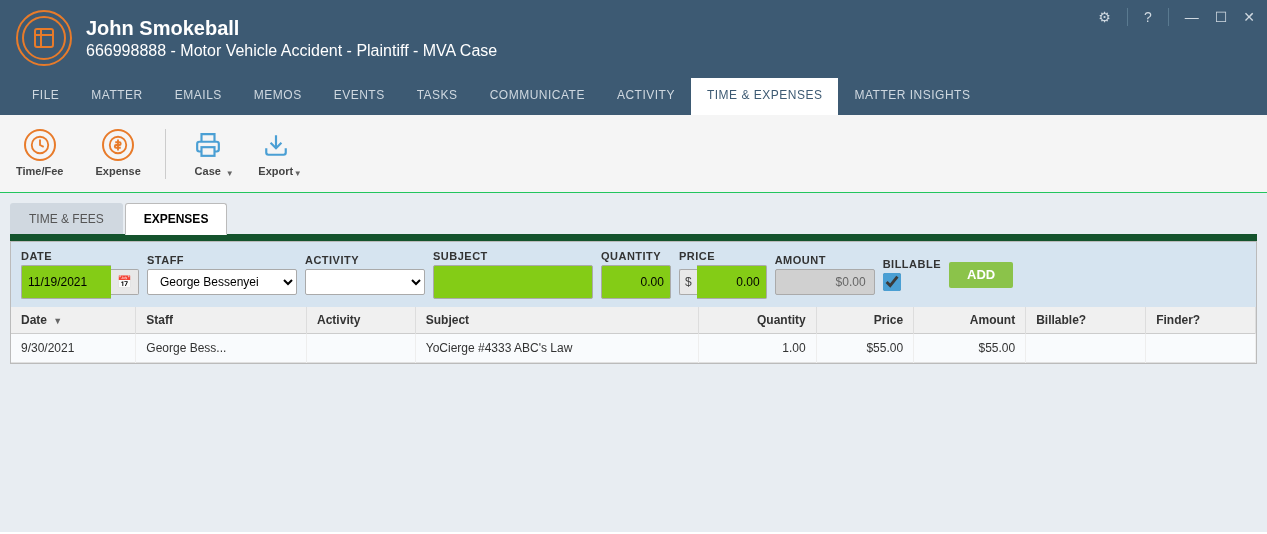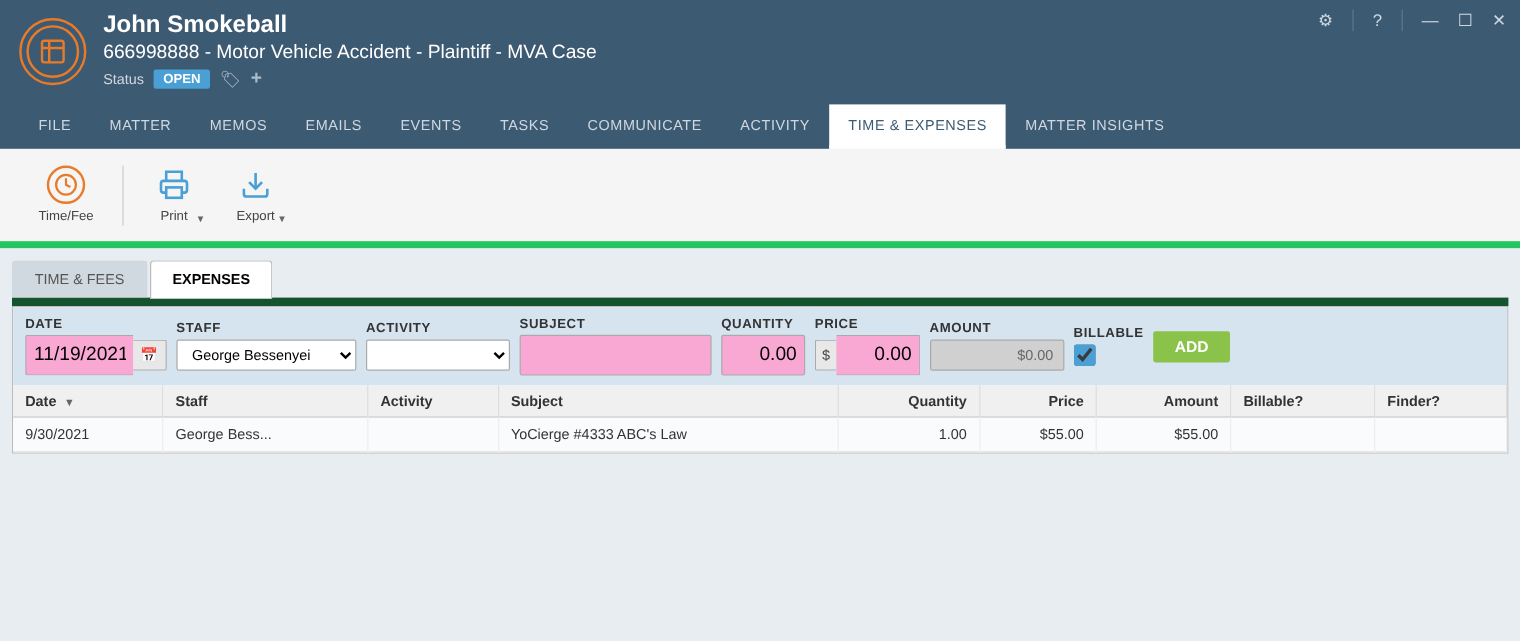--- a/index.html
+++ b/index.html
@@ -88,25 +88,26 @@
     .nav-tab.active {
       color: #fff;
       background: #fff;
       color: #3d5a73;
       border-bottom: 3px solid #fff;
     }
 
     
     .toolbar {
       background: #f5f5f5;
-      border-bottom: 6px solid #22c55e;
-      padding: 8px 20px;
+      border-bottom: 1px solid #22c55e;
+      padding: 8px 4px;
       display: flex;
       align-items: center;
       gap: 8px;
+      font-weight: bold;
     }
     .tool-btn {
       display: flex;
       flex-direction: column;
       align-items: center;
       padding: 6px 12px;
       cursor: pointer;
       border-radius: 3px;
       gap: 4px;
       min-width: 60px;
@@ -197,22 +198,22 @@
       color: #333;
       letter-spacing: 0.5px;
       display: block;
       margin-bottom: 3px;
     }
     .input-group { display: flex; flex-direction: column; }
     .input-field {
       border: 1px solid #aaa;
       border-radius: 2px;
       padding: 16px 6px;
-      font-size: 16px;
-      background: #f9a8d4;
+      font-size: 12px;
+      background: #84cc16;
       height: 26px;
     }
     .date-wrapper { display: flex; align-items: center; }
     .date-input { width: 90px; border-right: none; border-radius: 2px 0 0 2px; }
     .cal-btn {
       border: 1px solid #aaa;
       border-left: none;
       border-radius: 0 2px 2px 0;
       background: #e8e8e8;
       padding: 4px 6px;
@@ -253,21 +254,21 @@
       color: #444;
       display: flex; align-items: center;
     }
     .price-input {
       width: 70px;
       border-radius: 0 2px 2px 0;
       border-left: none;
       text-align: right;
     }
     .amount-display {
-      width: 112px;
+      width: 100px;
       height: 26px;
       background: #d0d0d0;
       border: 1px solid #aaa;
       border-radius: 2px;
       display: flex; align-items: center; justify-content: flex-end;
       padding: 0 8px;
       font-size: 12px;
       color: #666;
     }
     .billable-checkbox {
@@ -340,67 +341,71 @@
         <svg width="24" height="24" viewBox="0 0 24 24" fill="none" stroke="#e87b2a" stroke-width="2">
           <rect x="3" y="3" width="18" height="18" rx="2"></rect>
           <line x1="3" y1="9" x2="21" y2="9"></line>
           <line x1="9" y1="3" x2="9" y2="21"></line>
         </svg>
       </div>
     </div>
     <div class="header-info">
       <h1>John Smokeball</h1>
       <div class="subtitle">666998888 - Motor Vehicle Accident - Plaintiff - MVA Case</div>
-      <div class="status-row">
-        <span class="status-label">Status</span>
-        <span class="status-badge">OPEN</span>
-        <span class="tag-icon">🏷</span>
-        <span class="add-icon">+</span>
-      </div>
     </div>
   </div>
 
   <div class="nav-tabs">
     <div class="nav-tab">FILE</div>
     <div class="nav-tab">MATTER</div>
+    <div class="nav-tab">EMAILS</div>
     <div class="nav-tab">MEMOS</div>
-    <div class="nav-tab">EMAILS</div>
     <div class="nav-tab">EVENTS</div>
     <div class="nav-tab">TASKS</div>
     <div class="nav-tab">COMMUNICATE</div>
     <div class="nav-tab">ACTIVITY</div>
     <div class="nav-tab active">TIME &amp; EXPENSES</div>
     <div class="nav-tab">MATTER INSIGHTS</div>
   </div>
 </div>
 
 <div class="toolbar">
   <div class="tool-btn">
     <div class="tool-icon">
       <svg width="22" height="22" viewBox="0 0 24 24" fill="none" stroke="#e87b2a" stroke-width="2">
         <circle cx="12" cy="12" r="9"></circle>
         <polyline points="12,6 12,12 16,14"></polyline>
       </svg>
     </div>
     <span class="tool-label">Time/Fee</span>
   </div>
 
+  <div class="tool-btn">
+    <div class="tool-icon">
+      <svg width="22" height="22" viewBox="0 0 24 24" fill="none" stroke="#e87b2a" stroke-width="2">
+        <circle cx="12" cy="12" r="9"></circle>
+        <line x1="12" y1="6" x2="12" y2="18"></line>
+        <path d="M9 9h4.5a1.5 1.5 0 010 3H10a1.5 1.5 0 000 3H15"></path>
+      </svg>
+    </div>
+    <span class="tool-label">Expense</span>
+  </div>
 
 
   <div class="tool-divider"></div>
 
   <div class="tool-btn tool-btn-with-arrow">
     <div class="tool-icon blue">
       <svg width="26" height="26" viewBox="0 0 24 24" fill="none" stroke="#4a9fd4" stroke-width="2">
         <polyline points="6,9 6,2 18,2 18,9"></polyline>
         <path d="M6,18H4a2,2 0 01-2-2V11a2,2 0 012-2h16a2,2 0 012,2v5a2,2 0 01-2,2h-2"></path>
         <rect x="6" y="14" width="12" height="8"></rect>
       </svg>
     </div>
-    <span class="tool-label">Print</span>
+    <span class="tool-label">Case</span>
     <span class="arrow-down">▼</span>
   </div>
 
   <div class="tool-btn tool-btn-with-arrow">
     <div class="tool-icon blue">
       <svg width="26" height="26" viewBox="0 0 24 24" fill="none" stroke="#4a9fd4" stroke-width="2">
         <path d="M21 15v4a2 2 0 01-2 2H5a2 2 0 01-2-2v-4"></path>
         <polyline points="7,10 12,15 17,10"></polyline>
         <line x1="12" y1="15" x2="12" y2="3"></line>
       </svg>

